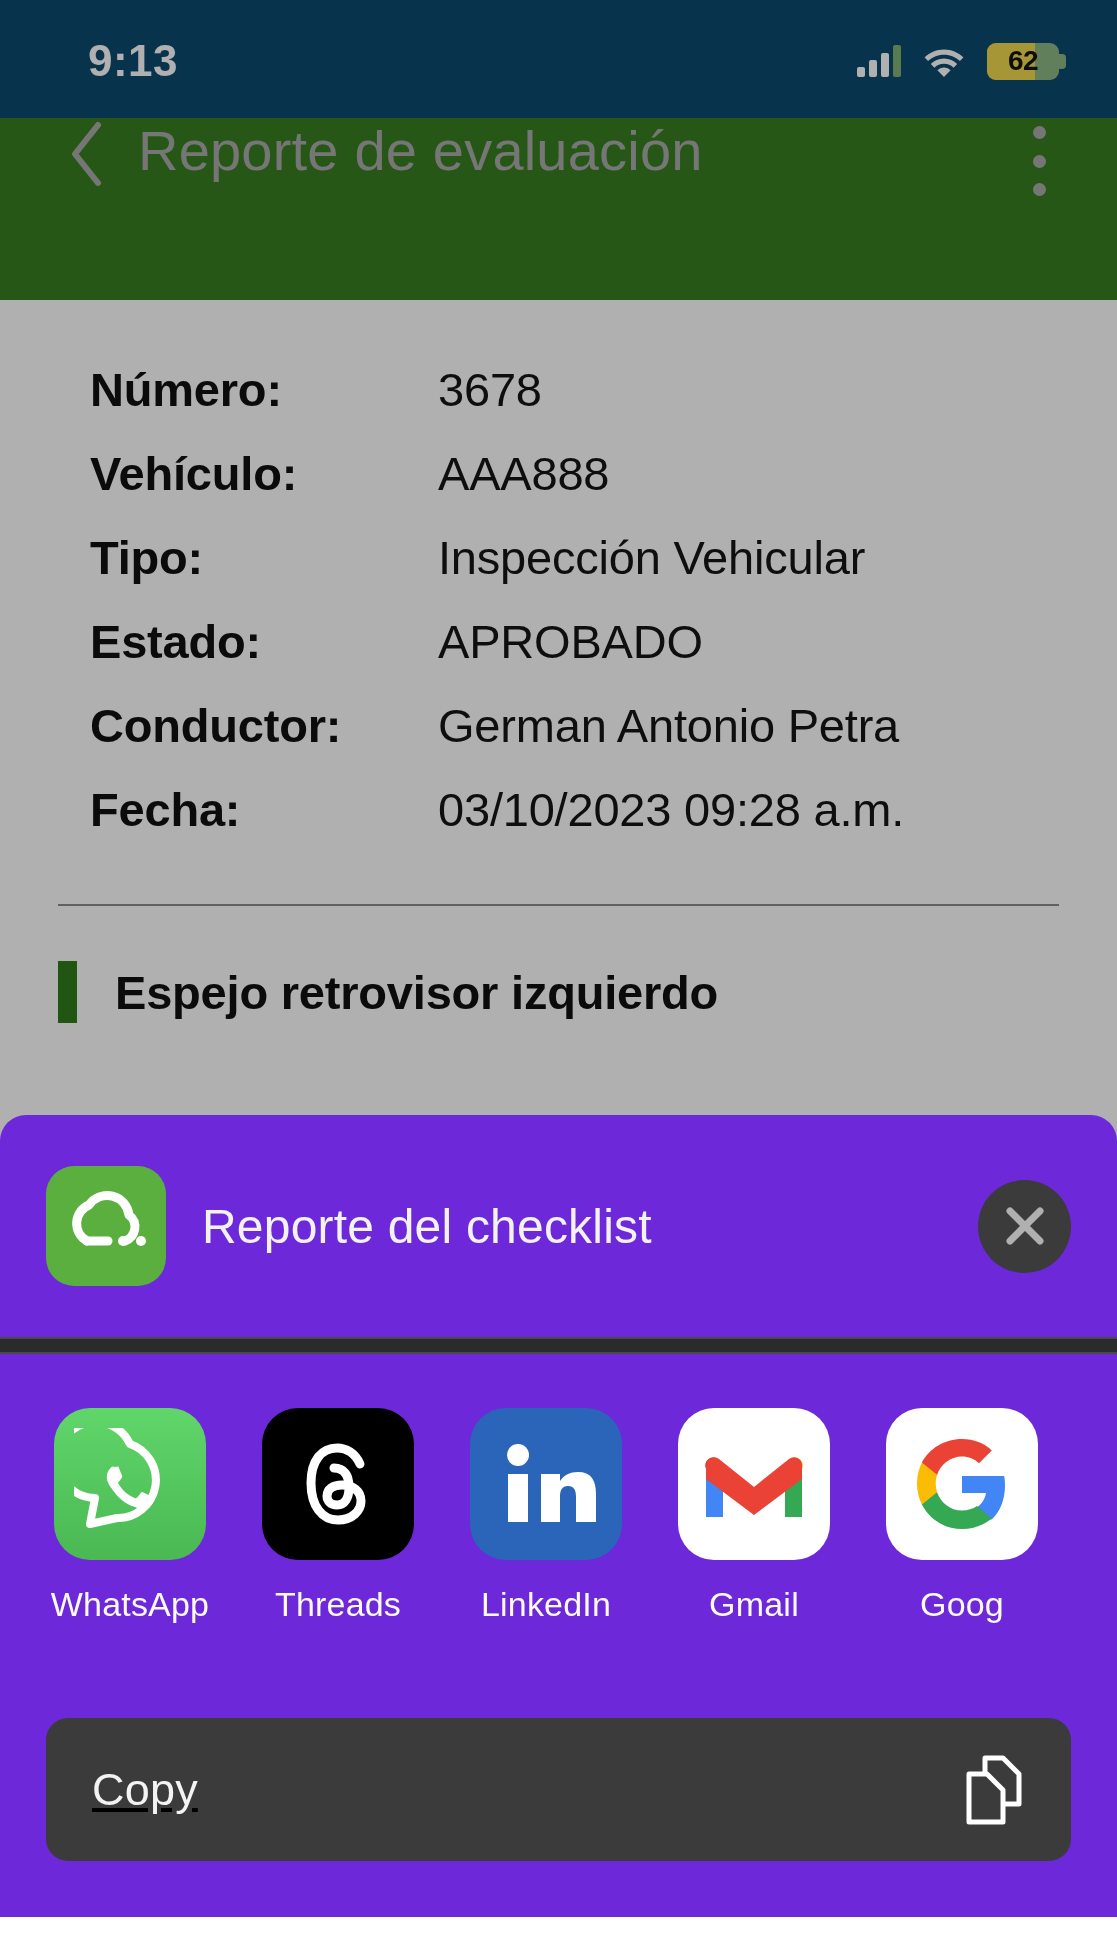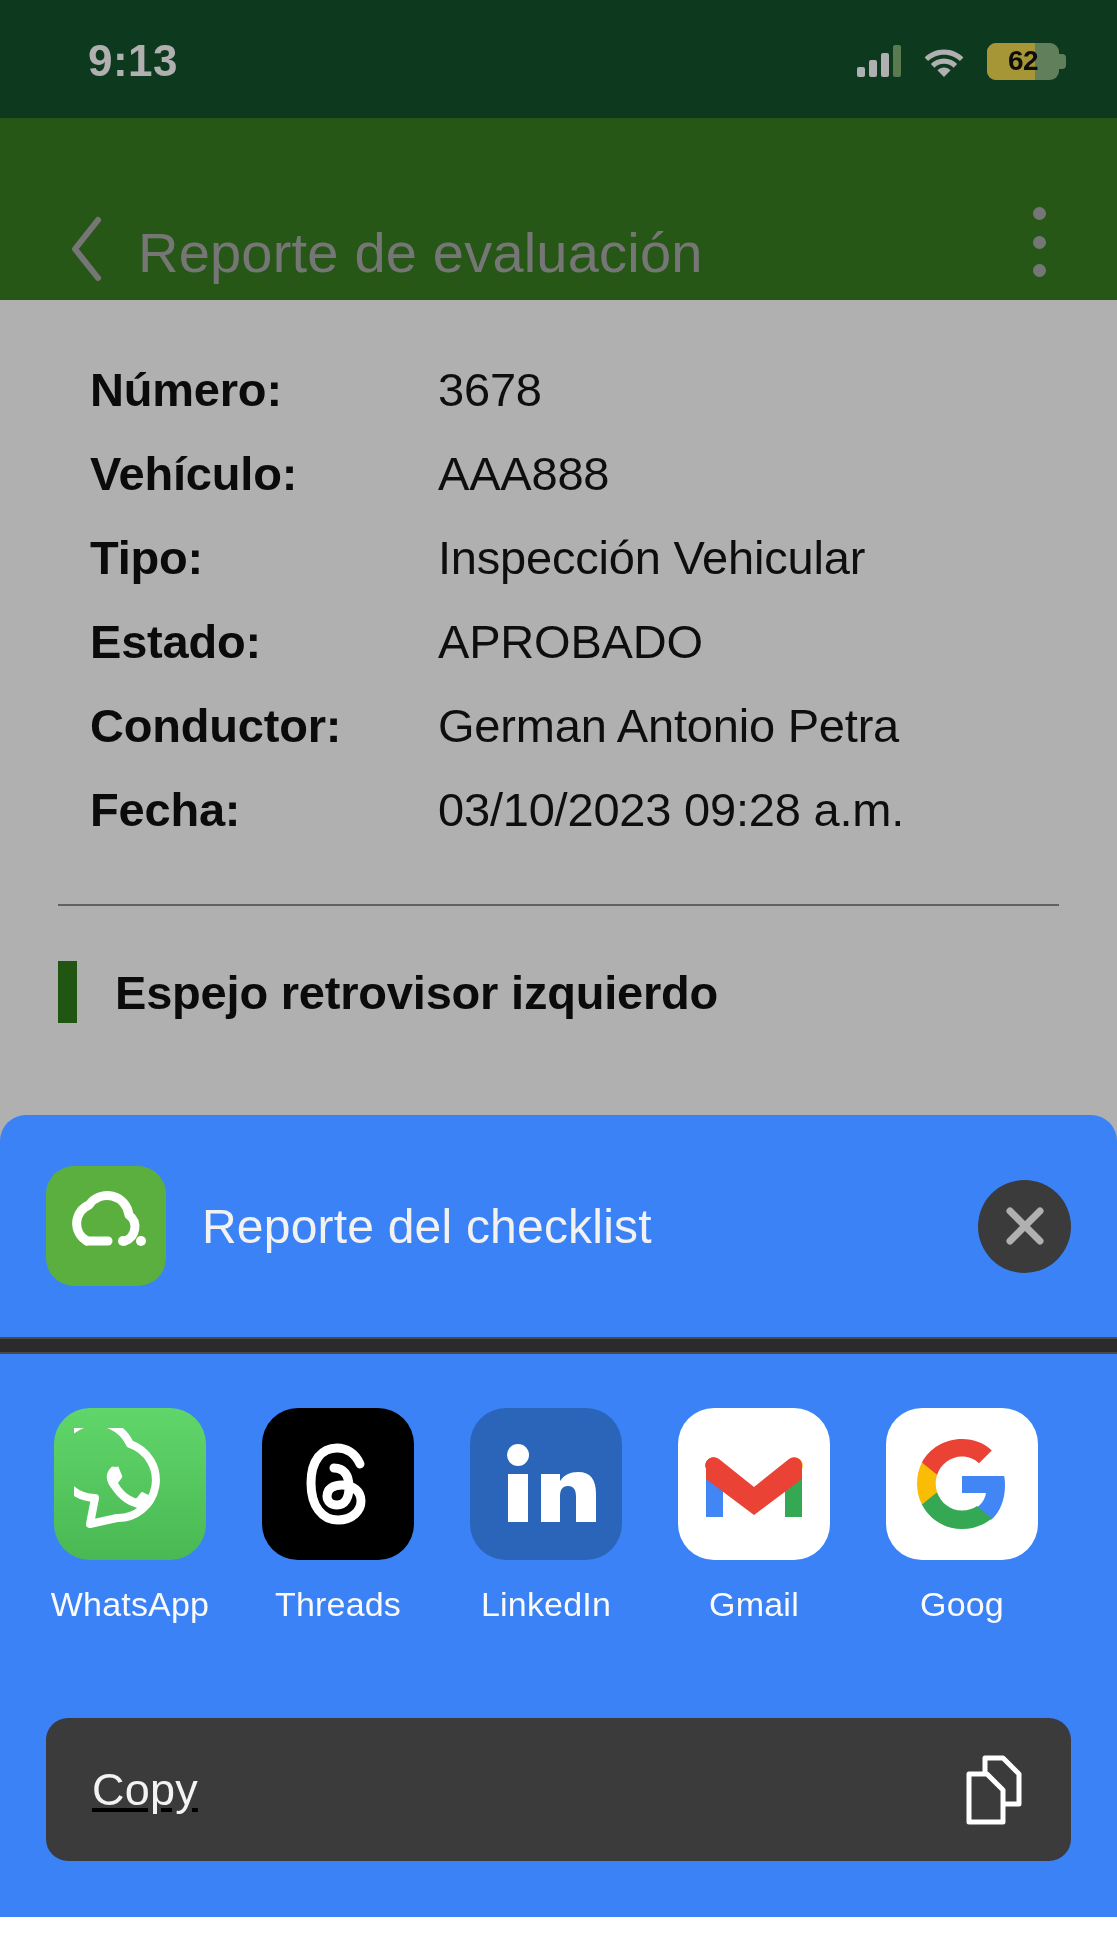--- a/index.html
+++ b/index.html
@@ -26,21 +26,21 @@
     left: 0; top: 0;
     width: 1117px;
     height: 1917px;
     background: #ffffff;
   }
 
   
   #status-bar {
     position: relative;
     height: 118px;
-    background: #14532d;
+    background: #0c4a6e;
     display: flex;
     align-items: center;
     justify-content: space-between;
     padding: 0 58px 0 88px;
   }
   #status-time {
     color: #ffffff;
     font-size: 44px;
     font-weight: 700;
     letter-spacing: 0.5px;
@@ -91,21 +91,21 @@
     color: #0d0d0d;
     line-height: 1;
     letter-spacing: -0.5px;
   }
 
   
   #app-bar {
     height: 182px;
     background: #377F22;
     display: flex;
-    align-items: flex-end;
+    align-items: flex-start;
     padding: 0 46px 15px 54px;
   }
   #back-button {
     width: 66px; height: 72px;
     display: flex; align-items: center; justify-content: center;
     flex: 0 0 auto;
   }
   #back-button svg { display: block; }
   #page-title {
     flex: 1 1 auto;
@@ -195,21 +195,21 @@
     pointer-events: none;
   }
 
   
   #share-sheet {
     position: absolute;
     left: 0;
     top: 1115px;
     width: 1117px;
     height: 802px;
-    background: #3b82f6;
+    background: #6d28d9;
     border-radius: 26px 26px 0 0;
     overflow: hidden;
   }
 
   #sheet-header {
     position: relative;
     height: 222px;
     display: flex;
     align-items: center;
     padding: 0 46px 0 46px;

